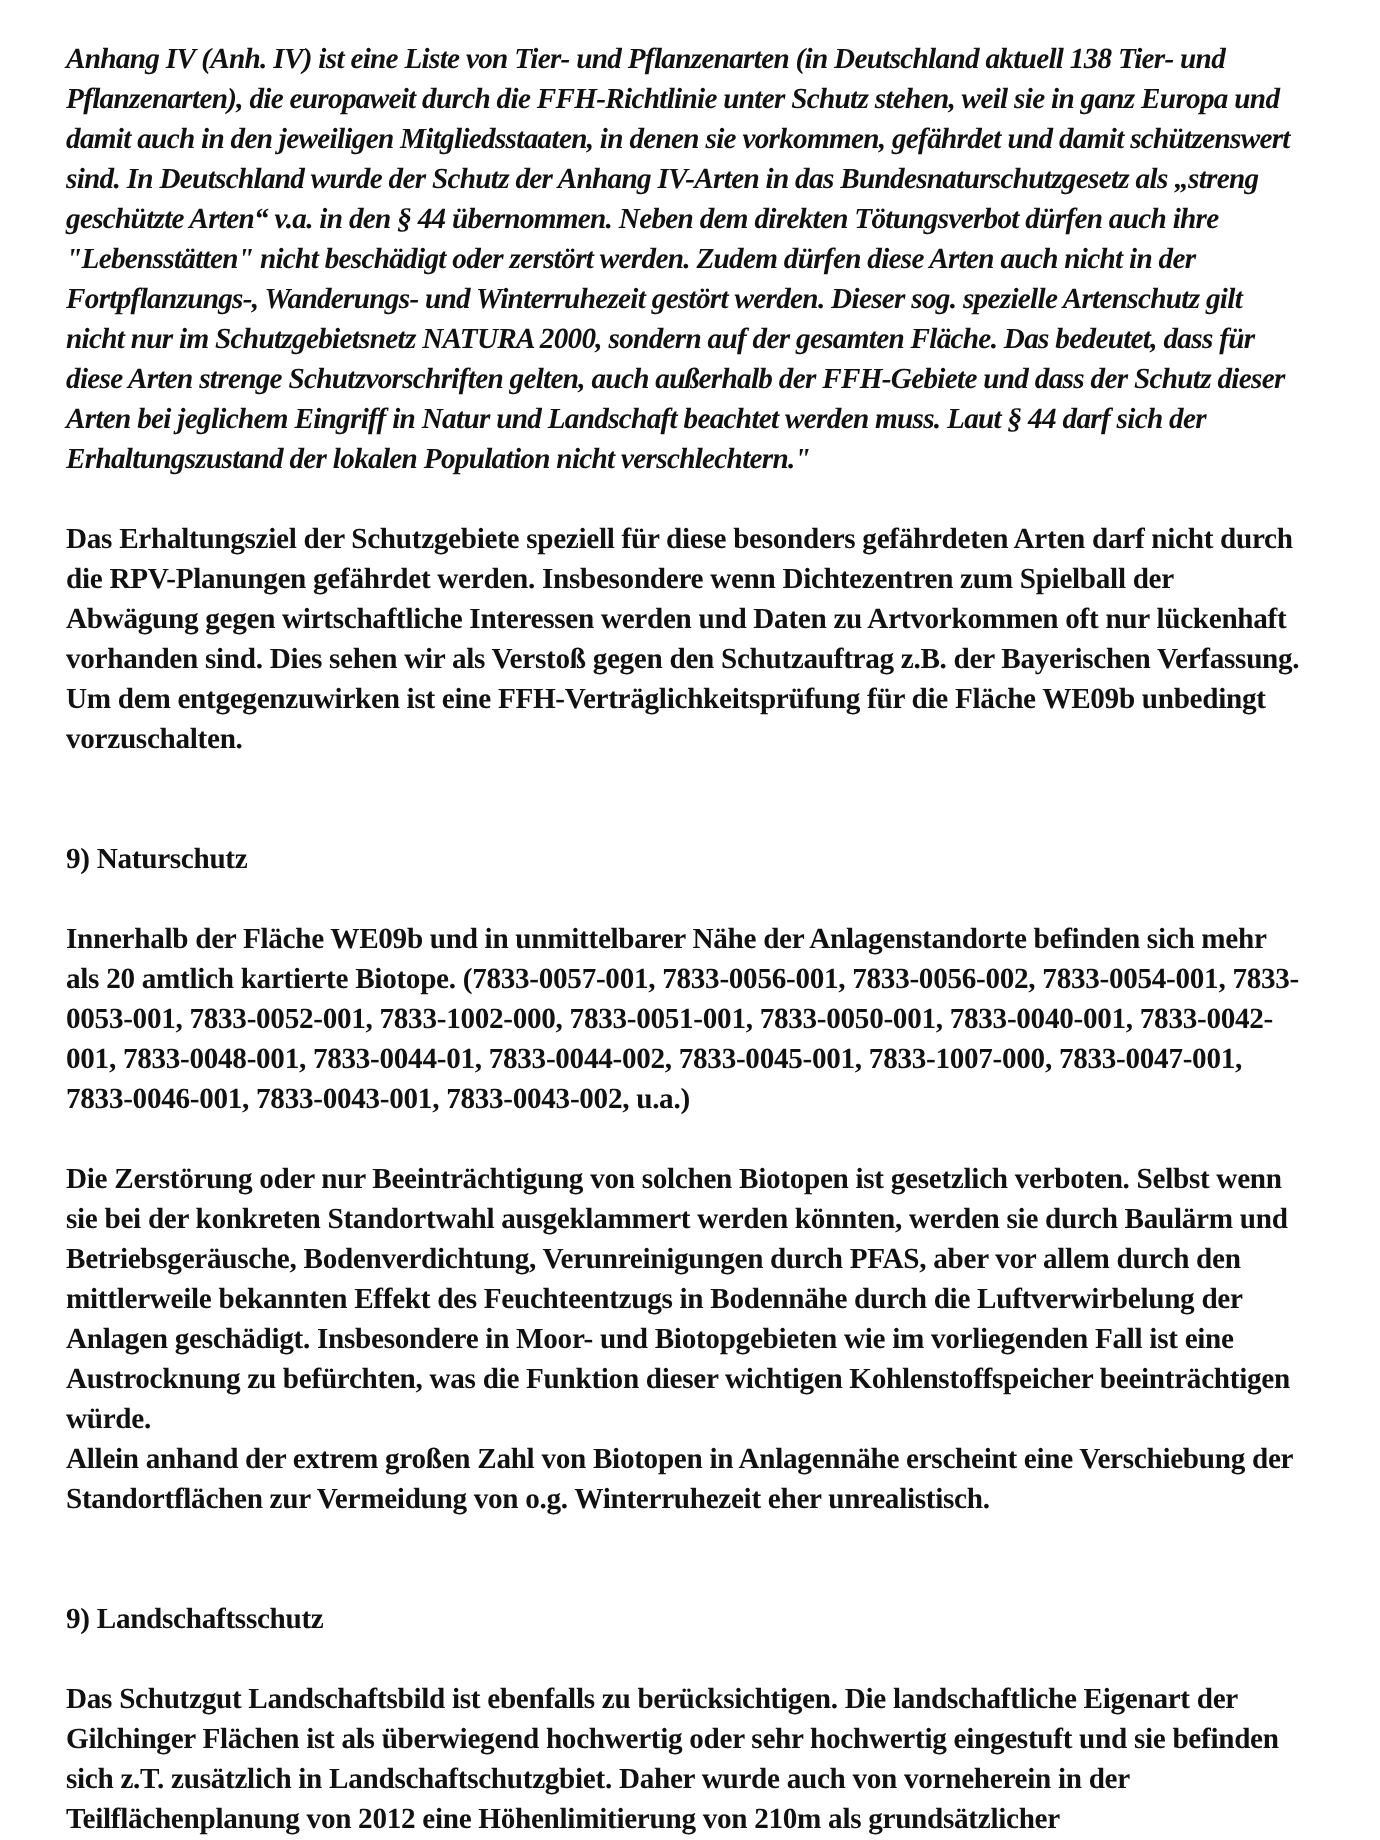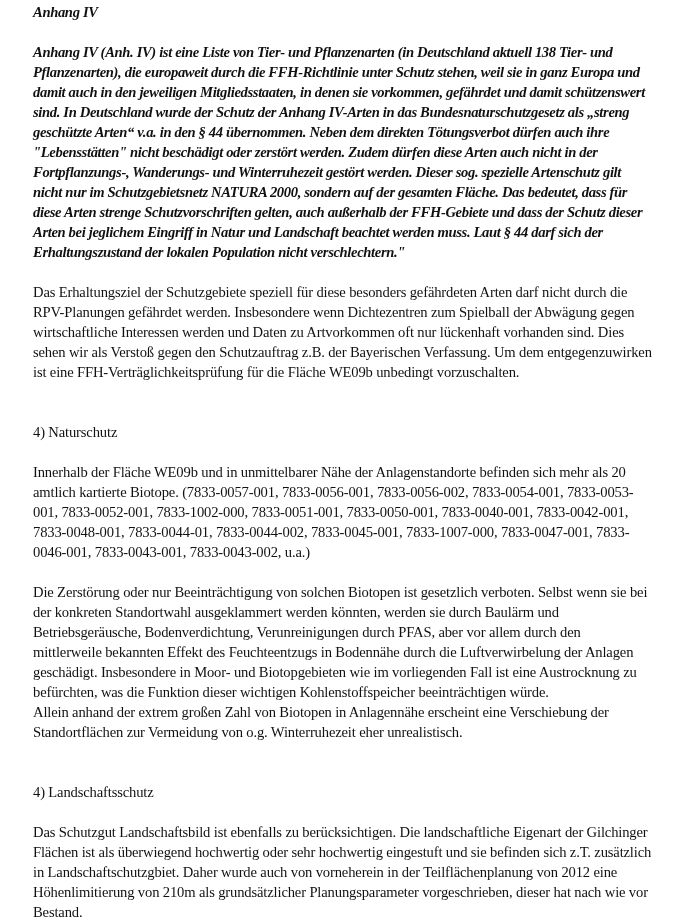--- a/index.html
+++ b/index.html
@@ -9,38 +9,37 @@
       color: #111111;
       font-size: 14.6px;
       line-height: 20px;
     }
     .page { position: relative; padding: 0 38px 0 33px; }
     .bold-italic { font-weight: bold; font-style: italic; letter-spacing: -0.35px; }
     .heading-ital { margin: 0; padding-top: 2px; }
     p { margin: 0; }
     .gap { height: 20px; }
     .gap2 { height: 40px; }
-    .para { letter-spacing: -0.15px; }
+    .para { letter-spacing: -0.15px; font-weight: bold; }
   </style>
 </head>
 <body>
 
 <div class="page">
-  <p class="bold-italic heading-ital">Anhang IV</p>
   <div class="gap"></div>
   <p class="bold-italic">Anhang IV (Anh. IV) ist eine Liste von Tier- und Pflanzenarten (in Deutschland aktuell 138 Tier- und Pflanzenarten), die europaweit durch die FFH-Richtlinie unter Schutz stehen, weil sie in ganz Europa und damit auch in den jeweiligen Mitgliedsstaaten, in denen sie vorkommen, gefährdet und damit schützenswert sind. In Deutschland wurde der Schutz der Anhang IV-Arten in das Bundesnaturschutzgesetz als „streng geschützte Arten“ v.a. in den § 44 übernommen. Neben dem direkten Tötungsverbot dürfen auch ihre "Lebensstätten" nicht beschädigt oder zerstört werden. Zudem dürfen diese Arten auch nicht in der Fortpflanzungs-, Wanderungs- und Winterruhezeit gestört werden. Dieser sog. spezielle Artenschutz gilt nicht nur im Schutzgebietsnetz NATURA 2000, sondern auf der gesamten Fläche. Das bedeutet, dass für diese Arten strenge Schutzvorschriften gelten, auch außerhalb der FFH-Gebiete und dass der Schutz dieser Arten bei jeglichem Eingriff in Natur und Landschaft beachtet werden muss. Laut § 44 darf sich der Erhaltungszustand der lokalen Population nicht verschlechtern."</p>
   <div class="gap"></div>
   <p class="para">Das Erhaltungsziel der Schutzgebiete speziell für diese besonders gefährdeten Arten darf nicht durch die RPV-Planungen gefährdet werden. Insbesondere wenn Dichtezentren zum Spielball der Abwägung gegen wirtschaftliche Interessen werden und Daten zu Artvorkommen oft nur lückenhaft vorhanden sind. Dies sehen wir als Verstoß gegen den Schutzauftrag z.B. der Bayerischen Verfassung. Um dem entgegenzuwirken ist eine FFH-Verträglichkeitsprüfung für die Fläche WE09b unbedingt vorzuschalten.</p>
   <div class="gap2"></div>
 
-  <p class="para">4) Naturschutz</p>
+  <p class="para">9) Naturschutz</p>
   <div class="gap"></div>
   <p class="para">Innerhalb der Fläche WE09b und in unmittelbarer Nähe der Anlagenstandorte befinden sich mehr als 20 amtlich kartierte Biotope. (7833-0057-001, 7833-0056-001, 7833-0056-002, 7833-0054-001, 7833-0053-001, 7833-0052-001, 7833-1002-000, 7833-0051-001, 7833-0050-001, 7833-0040-001, 7833-0042-001, 7833-0048-001, 7833-0044-01, 7833-0044-002, 7833-0045-001, 7833-1007-000, 7833-0047-001, 7833-0046-001, 7833-0043-001, 7833-0043-002, u.a.)</p>
   <div class="gap"></div>
   <p class="para">Die Zerstörung oder nur Beeinträchtigung von solchen Biotopen ist gesetzlich verboten. Selbst wenn sie bei der konkreten Standortwahl ausgeklammert werden könnten, werden sie durch Baulärm und Betriebsgeräusche, Bodenverdichtung, Verunreinigungen durch PFAS, aber vor allem durch den mittlerweile bekannten Effekt des Feuchteentzugs in Bodennähe durch die Luftverwirbelung der Anlagen geschädigt. Insbesondere in Moor- und Biotopgebieten wie im vorliegenden Fall ist eine Austrocknung zu befürchten, was die Funktion dieser wichtigen Kohlenstoffspeicher beeinträchtigen würde.</p>
   <p class="para">Allein anhand der extrem großen Zahl von Biotopen in Anlagennähe erscheint eine Verschiebung der Standortflächen zur Vermeidung von o.g. Winterruhezeit eher unrealistisch.</p>
   <div class="gap2"></div>
 
-  <p class="para">4) Landschaftsschutz</p>
+  <p class="para">9) Landschaftsschutz</p>
   <div class="gap"></div>
   <p class="para">Das Schutzgut Landschaftsbild ist ebenfalls zu berücksichtigen. Die landschaftliche Eigenart der Gilchinger Flächen ist als überwiegend hochwertig oder sehr hochwertig eingestuft und sie befinden sich z.T. zusätzlich in Landschaftschutzgbiet. Daher wurde auch von vorneherein in der Teilflächenplanung von 2012 eine Höhenlimitierung von 210m als grundsätzlicher Planungsparameter vorgeschrieben, dieser hat nach wie vor Bestand.</p>
 
 </div>
 
 </body></html>

